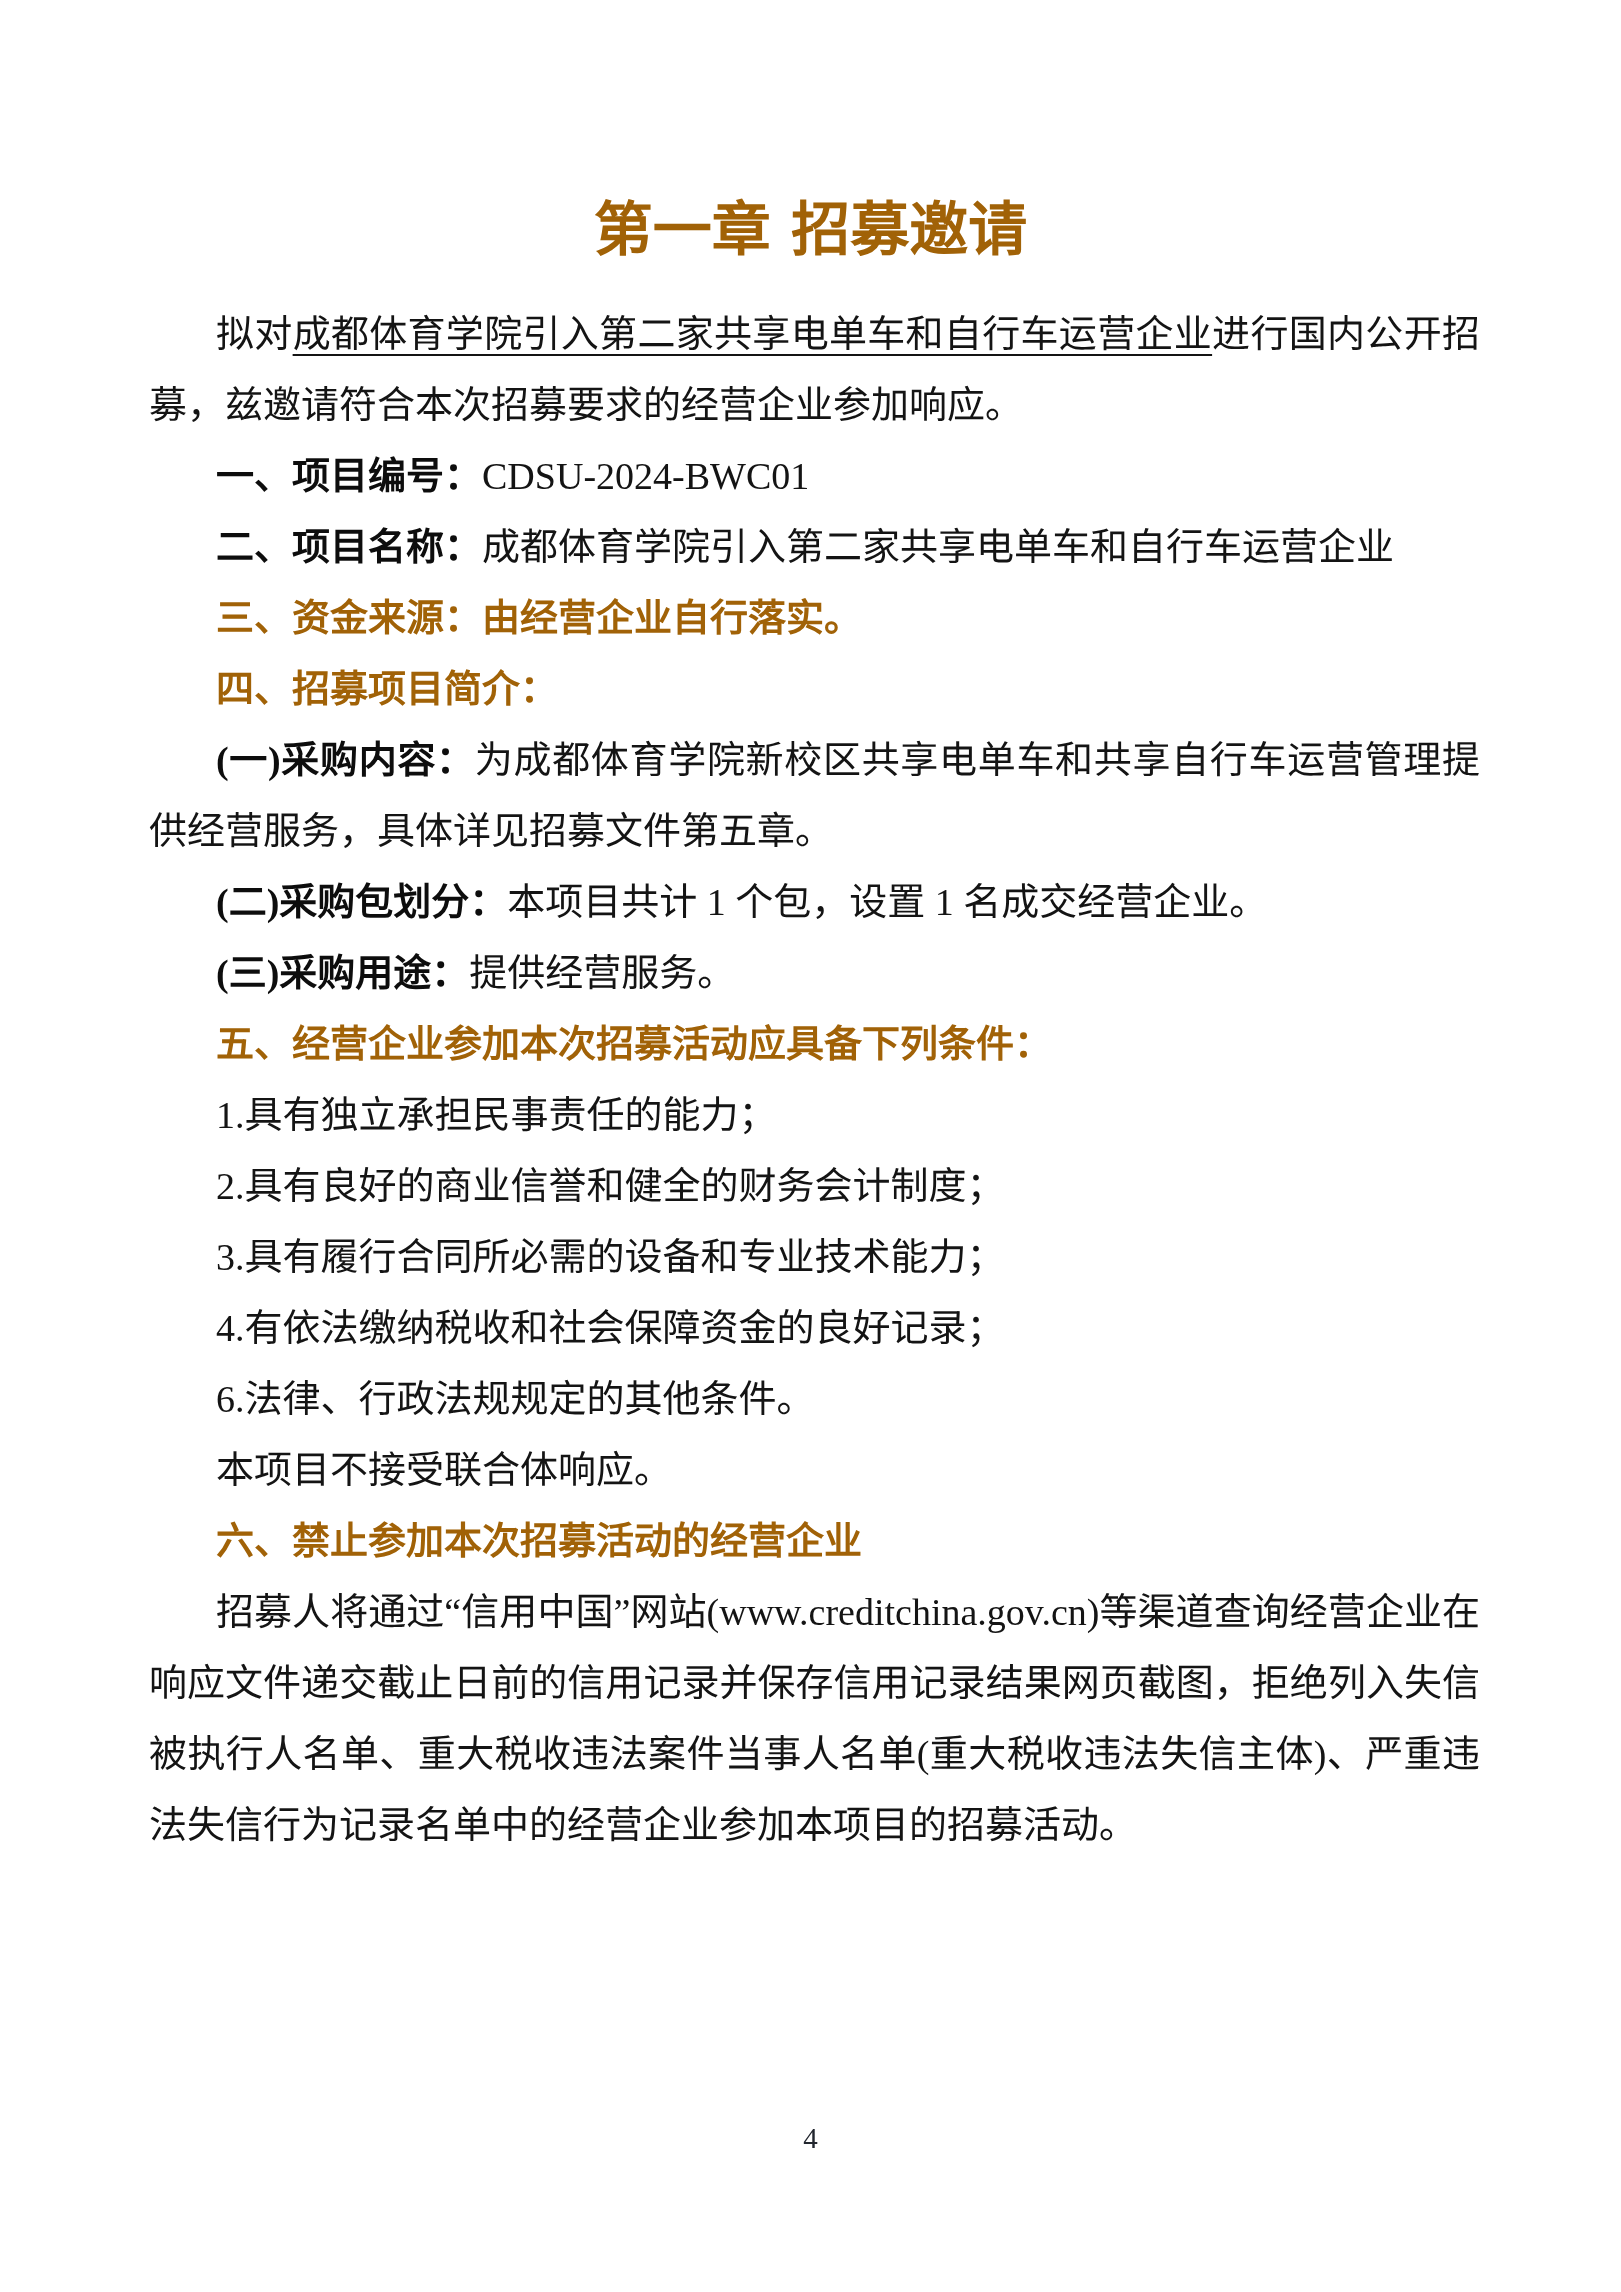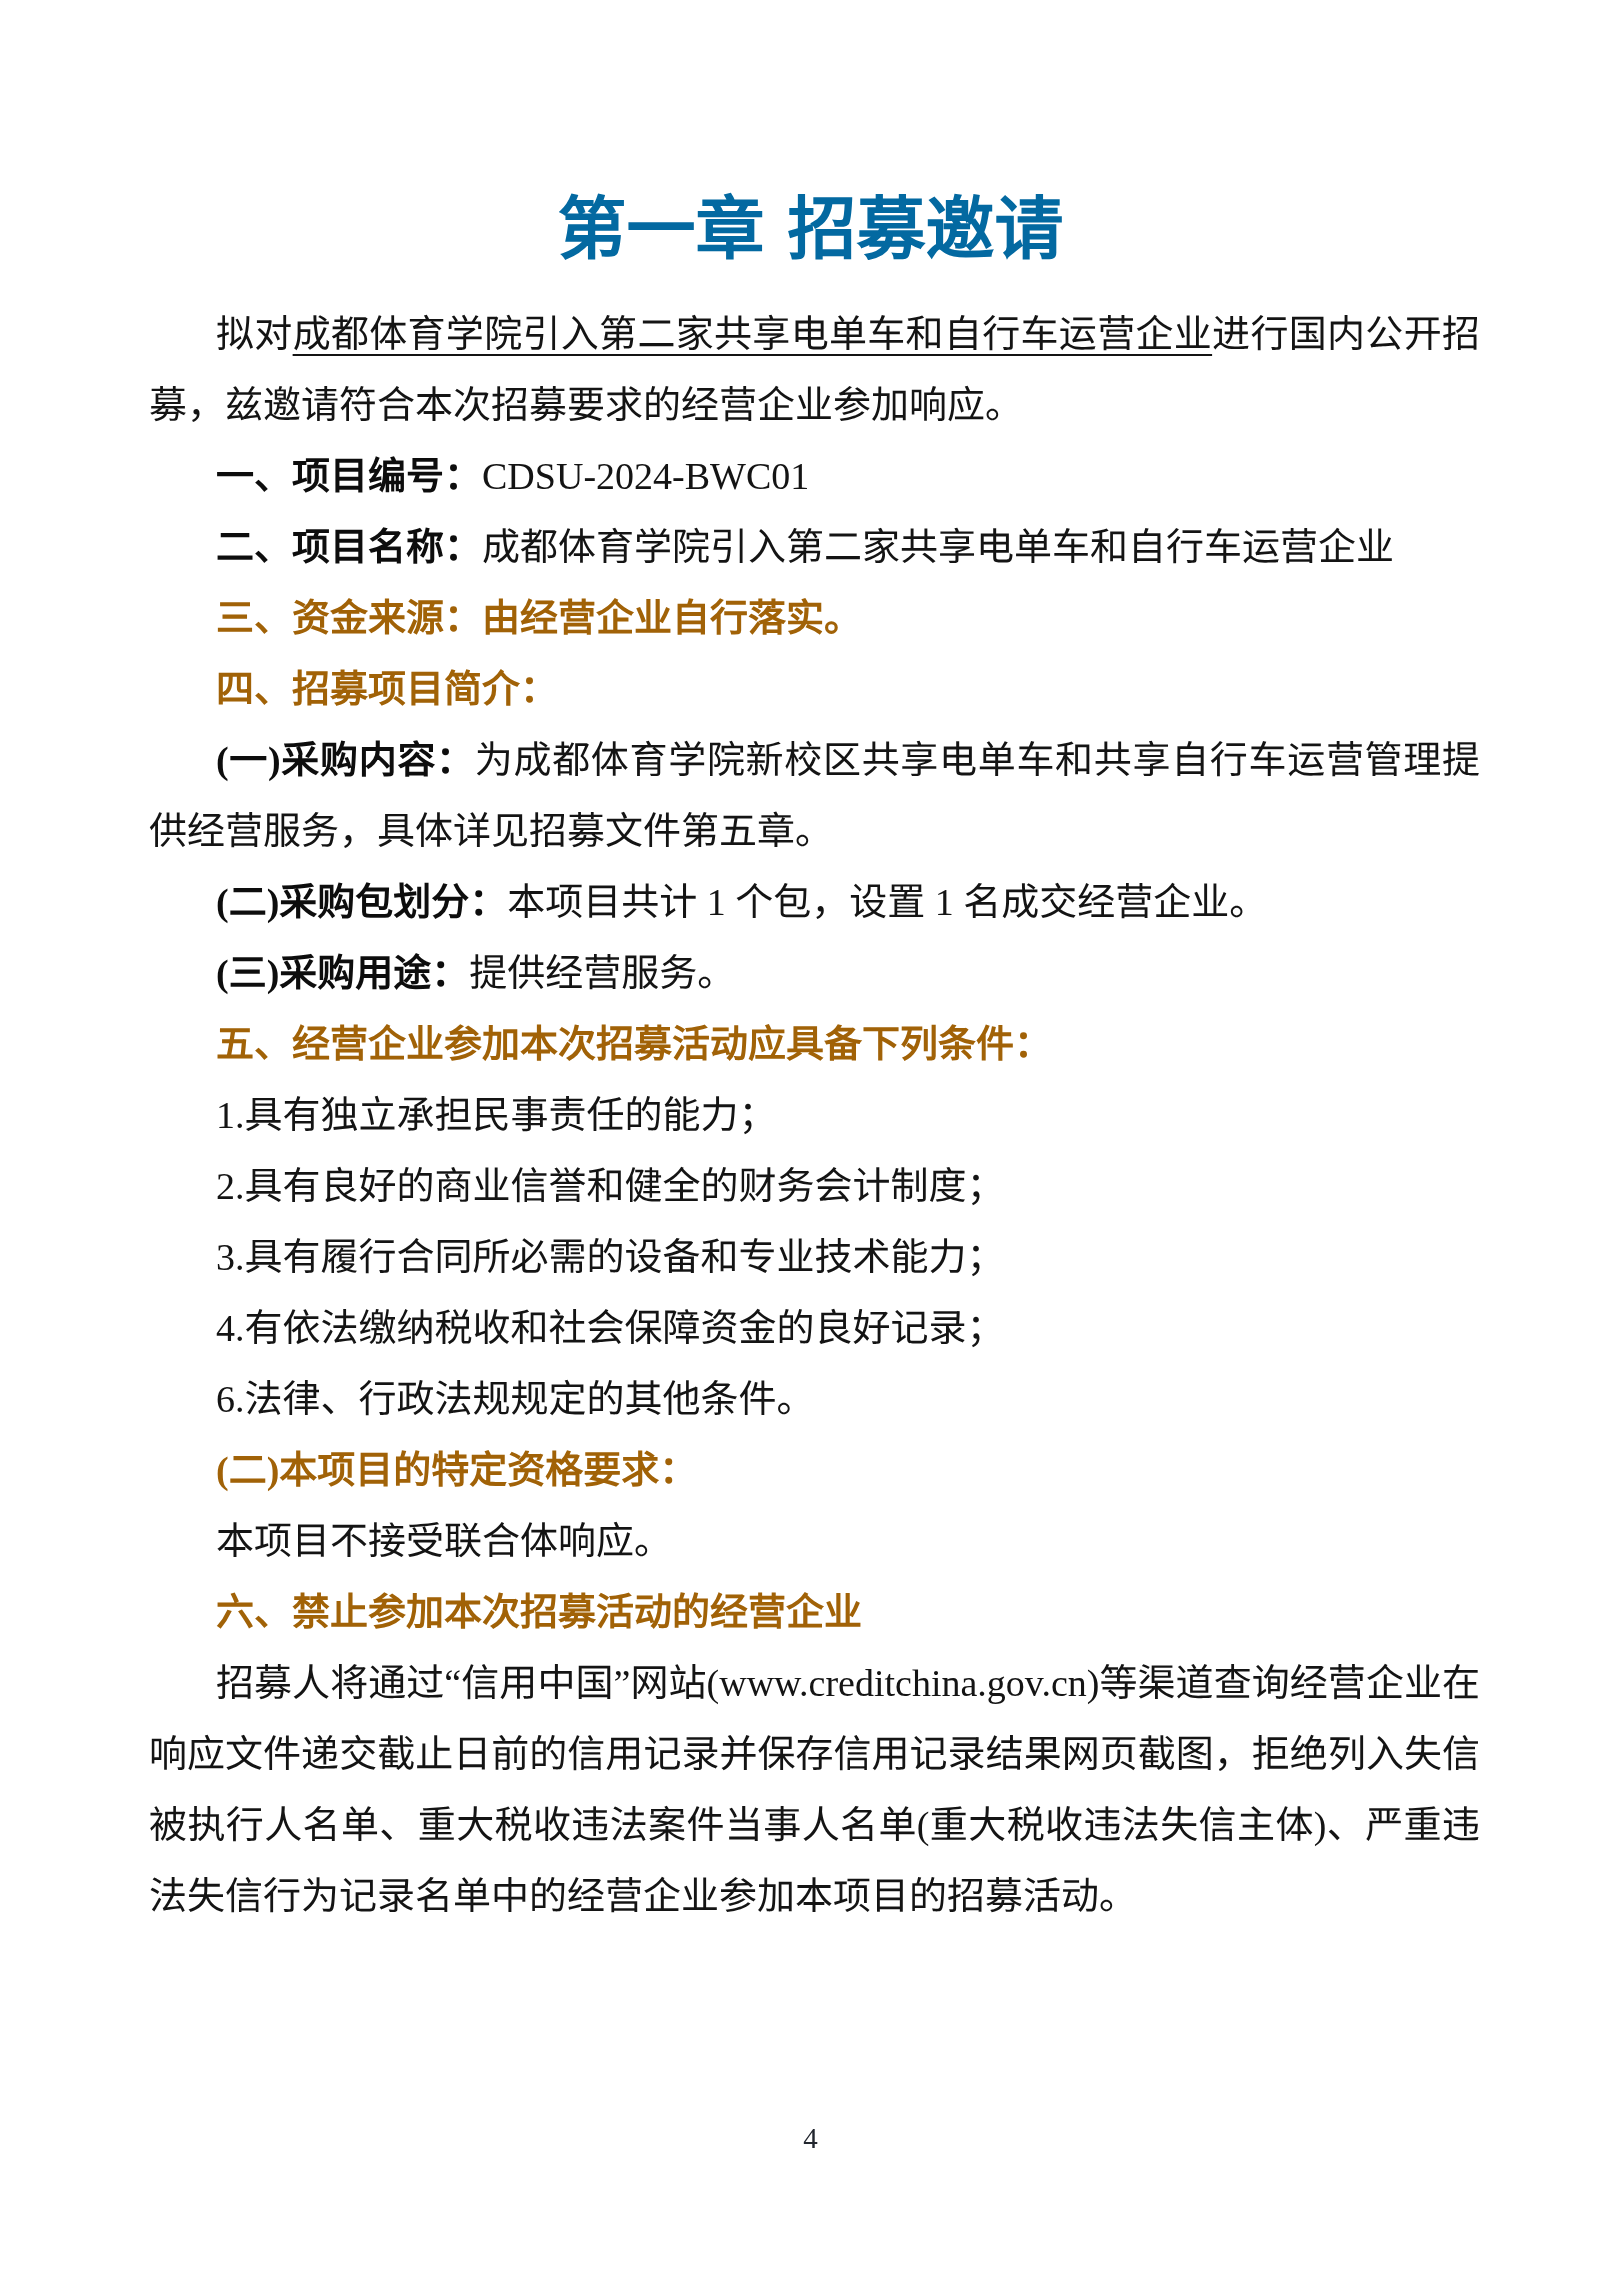--- a/index.html
+++ b/index.html
@@ -13,26 +13,26 @@
     height: 2293px;
     background: #ffffff;
     box-sizing: border-box;
     font-family: "Liberation Serif", "DejaVu Serif", serif;
     color: #141414;
     overflow: hidden;
   }
   .chapter-title {
     margin: 0;
     padding: 198px 0 0 0;
-    font-size: 69px;
+    font-size: 59px;
     line-height: 65px;
     font-weight: bold;
     text-align: center;
     word-spacing: 5.9px;
-    color: #0369a1;
+    color: #a16207;
   }
   .doc-body {
     margin: 36px 141px 0 149px;
     font-size: 38px;
     line-height: 71px;
     text-align: justify;
   }
   .para {
     margin: 0;
     padding: 0;
@@ -89,21 +89,20 @@
 
     <p class="para bold-line">五、经营企业参加本次招募活动应具备下列条件：</p>
 
 
     <p class="para">1.具有独立承担民事责任的能力；</p>
     <p class="para">2.具有良好的商业信誉和健全的财务会计制度；</p>
     <p class="para">3.具有履行合同所必需的设备和专业技术能力；</p>
     <p class="para">4.有依法缴纳税收和社会保障资金的良好记录；</p>
     <p class="para">6.法律、行政法规规定的其他条件。</p>
 
-    <p class="para bold-line">(二)本项目的特定资格要求：</p>
 
     <p class="para">本项目不接受联合体响应。</p>
 
     <p class="para bold-line">六、禁止参加本次招募活动的经营企业</p>
 
     <p class="para">招募人将通过“信用中国”网站(www.creditchina.gov.cn)等渠道查询经营企业在响应文件递交截止日前的信用记录并保存信用记录结果网页截图，拒绝列入失信被执行人名单、重大税收违法案件当事人名单(重大税收违法失信主体)、严重违法失信行为记录名单中的经营企业参加本项目的招募活动。</p>
 
   </div>
 
   <div class="page-number">4</div>

